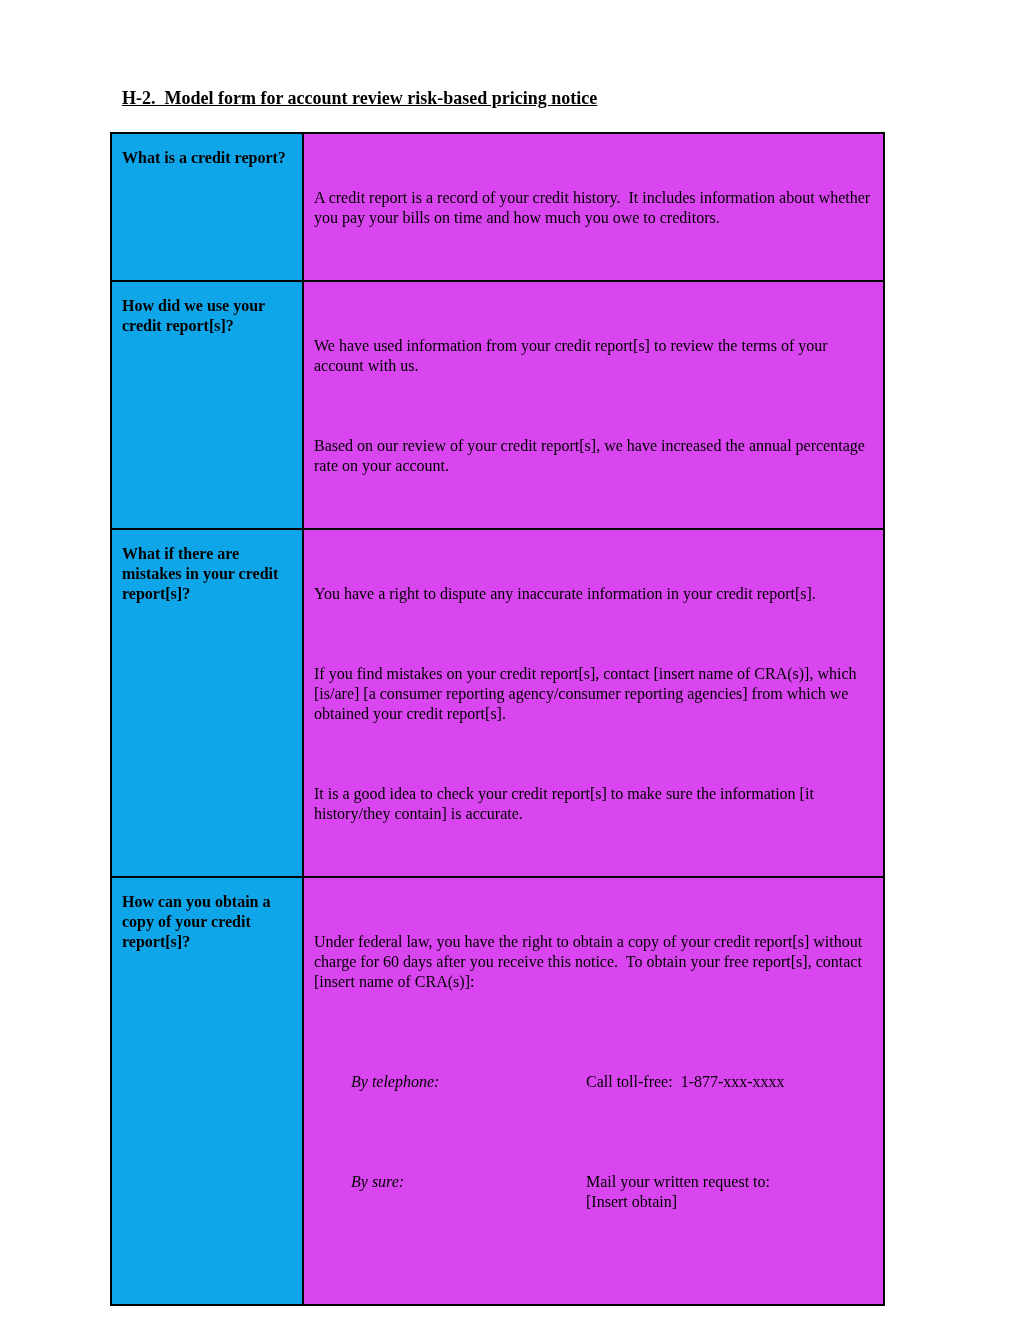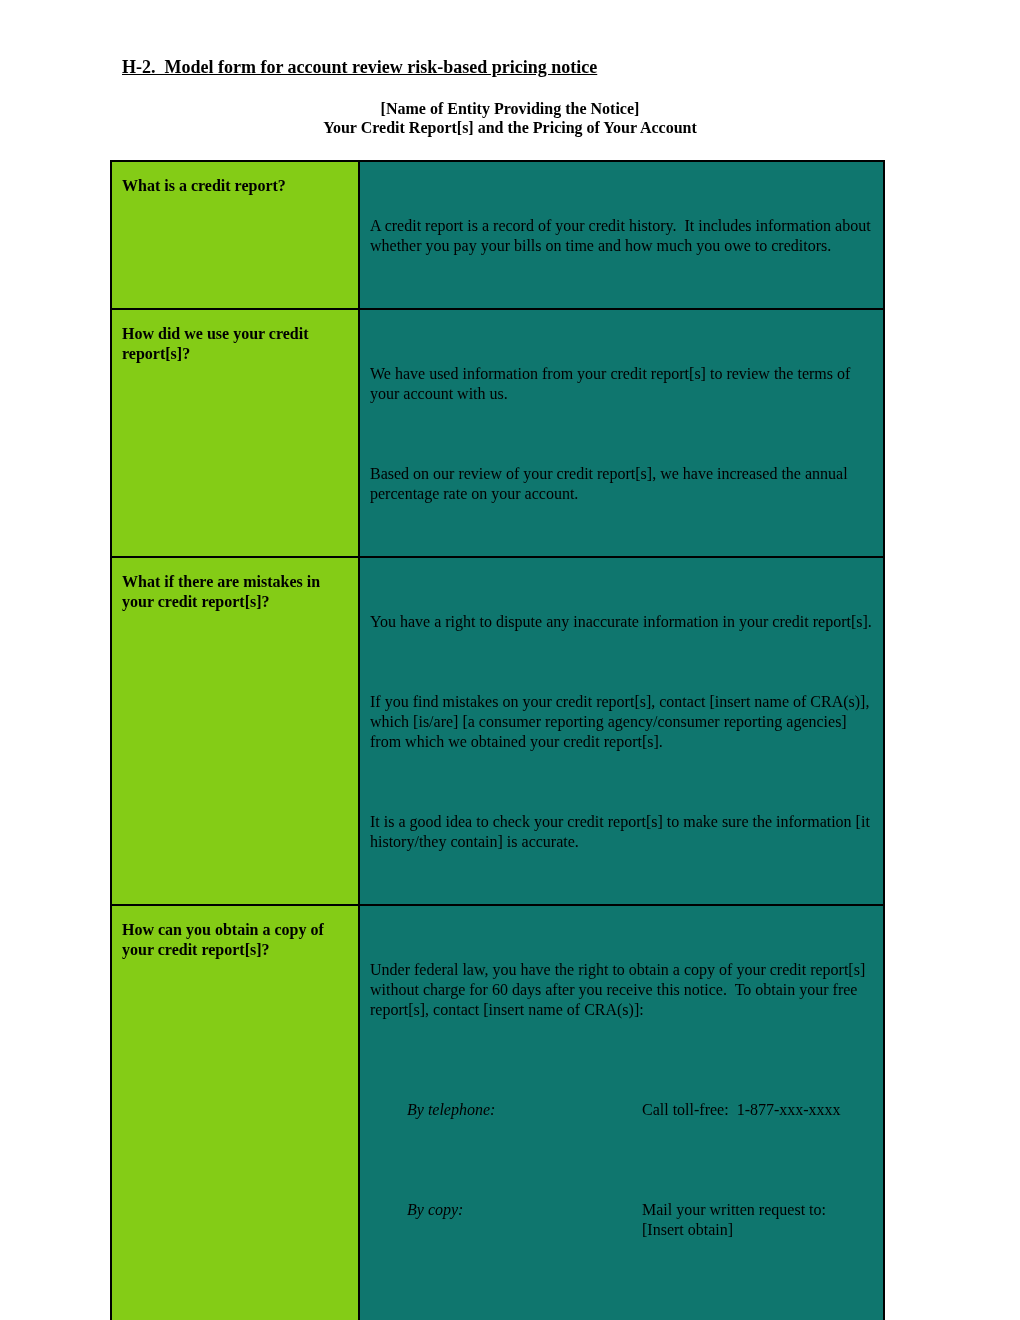--- a/index.html
+++ b/index.html
@@ -4,21 +4,21 @@
 <style>
   * { margin: 0; padding: 0; box-sizing: border-box; }
   html, body { background: #ffffff; }
   .page {
     position: relative;
     width: 1020px;
     height: 1320px;
     background: #ffffff;
     font-family: "Liberation Serif", serif;
     color: #000000;
-    padding-top: 56px;
+    padding-top: 87px;
     overflow: hidden;
   }
   .doc-title {
     margin-left: 122px;
     font-size: 18px;
     font-weight: bold;
     text-decoration: underline;
     white-space: pre-wrap;
     line-height: 22px;
   }
@@ -37,28 +37,28 @@
     table-layout: fixed;
   }
   table.notice-table td {
     border: 2px solid #000000;
     vertical-align: top;
     font-size: 16px;
     line-height: 20px;
     padding: 14px 10px 12px 10px;
   }
   td.q-cell {
-    width: 248px;
-    background: #84cc16;
+    width: 192px;
+    background: #0ea5e9;
     font-weight: bold;
     padding-right: 20px;
     white-space: pre-wrap;
   }
   td.a-cell {
-    background: #0f766e;
+    background: #d946ef;
     white-space: pre-wrap;
     margin-top: 41px;
   }
   td.a-cell p { margin: 0 0 20px 0; }
   td.a-cell p:last-child { margin-bottom: 0; }
   tr.row-1 { height: 75px; }
   tr.row-2 { height: 134px; }
   tr.row-3 { height: 212px; }
   tr.row-4 { height: 233px; }
   .contact-row {
@@ -76,24 +76,20 @@
   .contact-value { flex: 1 1 auto; }
   strong { font-weight: normal; }
 </style>
 </head>
 <body>
 
 <div class="page">
 
   <h1 class="doc-title">H-2.  Model form for account review risk-based pricing notice</h1>
 
-  <div class="subtitle-block">
-    <div>[Name of Entity Providing the Notice]</div>
-    <div>Your Credit Report[s] and the Pricing of Your Account</div>
-  </div>
 
   <table class="notice-table">
     <tbody>
 
       <tr class="row-1">
         <td class="q-cell">What is a credit report?</td>
         <td class="a-cell">
           <p>A credit report is a record of your credit history.  It includes information about whether you pay your bills on time and how much you owe to creditors.</p>
         </td>
       </tr>
@@ -119,21 +115,21 @@
         <td class="q-cell">How can you obtain a copy of your credit report[s]?</td>
         <td class="a-cell">
           <p><span>Under federal law, you have the right to obtain a copy of your credit report[s] without charge for 60 days after you receive this notice.  To obtain your free report[s], contact </span><strong>[insert name of CRA(s)]</strong><span>:</span></p>
 
           <div class="contact-row">
             <span class="contact-label">By telephone:</span>
             <span class="contact-value">Call toll-free:  1-877-xxx-xxxx</span>
           </div>
 
           <div class="contact-row">
-            <span class="contact-label">By copy:</span>
+            <span class="contact-label">By sure:</span>
             <span class="contact-value"><span>Mail your written request to:</span><br><strong>[Insert obtain]</strong></span>
           </div>
 
           
         </td>
       </tr>
 
     </tbody>
   </table>
 

